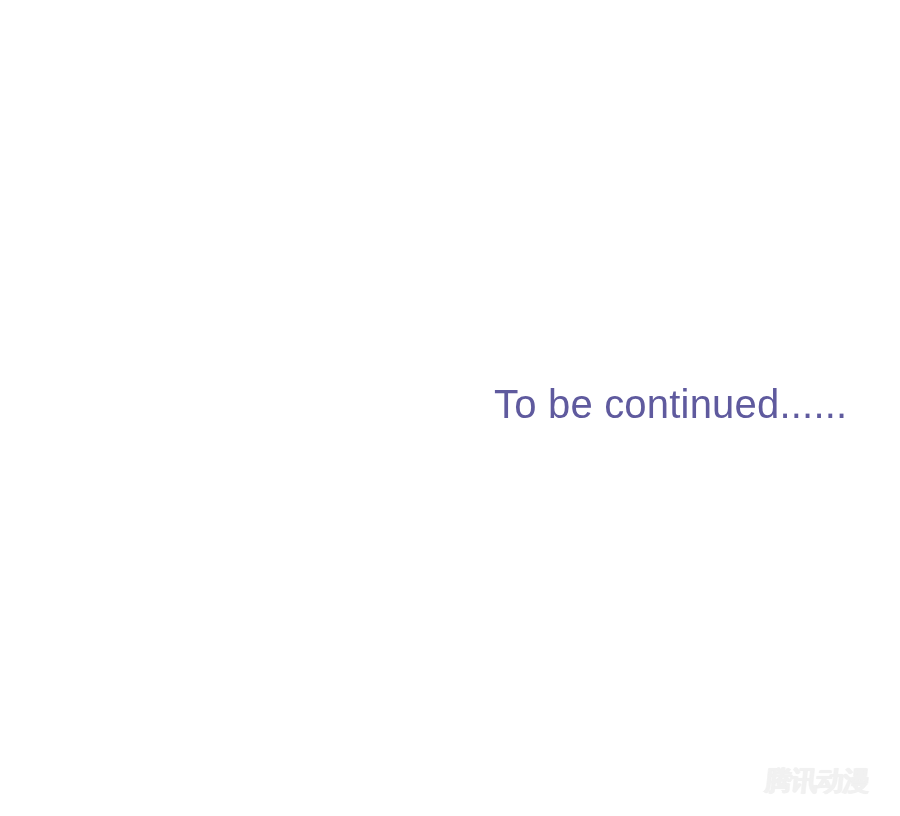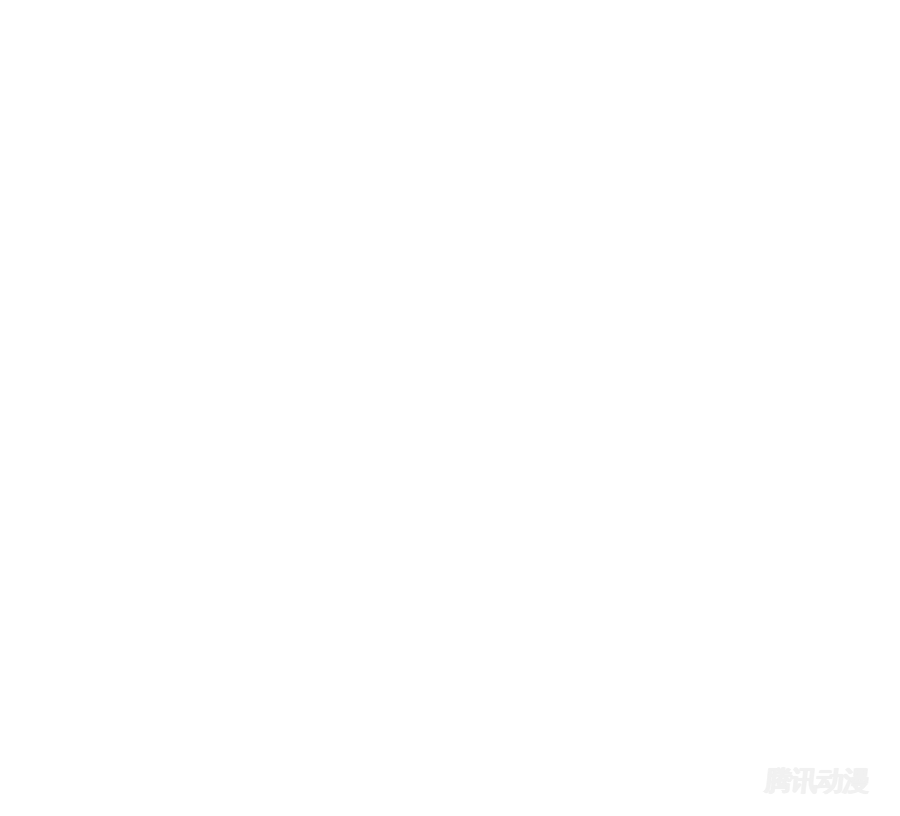--- a/index.html
+++ b/index.html
@@ -63,18 +63,19 @@
       -1px 0 0 #f4f4f4;
     transform: skewX(-6deg);
     white-space: pre;
   }
 </style>
 </head>
 <body>
 
 <div class="page">
 
+  <div class="caption">To be continued......</div>
 
   <div class="watermark">
     <span class="watermark-text">腾讯动漫</span>
   </div>
 
 </div>
 
 </body></html>

